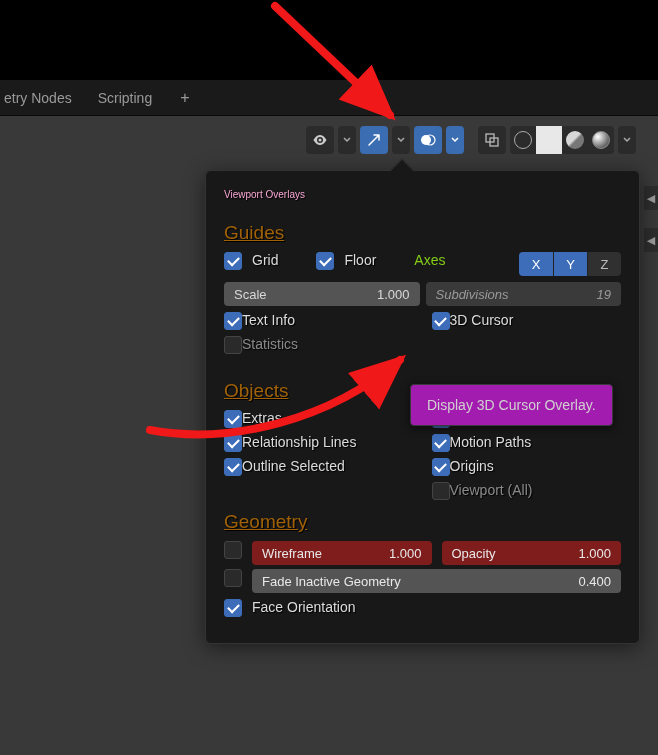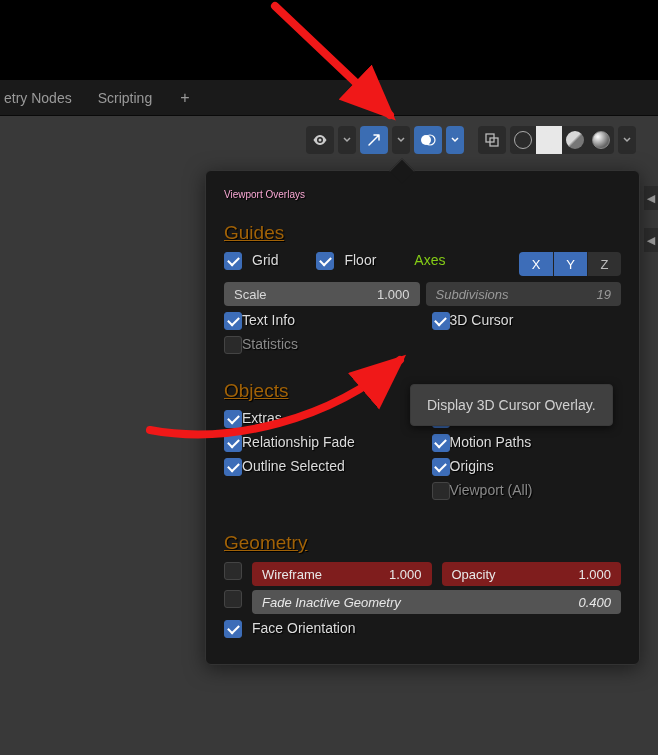--- a/index.html
+++ b/index.html
@@ -177,32 +177,32 @@
     border-radius: 4px;
     display: flex;
     align-items: center;
     padding: 0 10px;
     color: #d8d8d8;
     font-size: 13px;
     justify-content: space-between;
   }
   .numfield.dark { background: #3a3a3a; color: #9a9a9a; font-style: italic; }
   .numfield.slider { background: #7f1d1d; color: #e8e8e8; justify-content: space-between; }
-  .numfield.slider.grey { background: #545454; font-style: italic; }
+  .numfield.slider.grey { background: #545454; }
   .two-col {
     display: grid;
     grid-template-columns: 1fr 1fr;
     column-gap: 18px;
     row-gap: 6px;
   }
   .tooltip {
     position: absolute;
     top: 384px;
     left: 410px;
-    background: #404040;
+    background: #a21caf;
     border: 1px solid #3a3a3a;
     border-radius: 4px;
     padding: 12px 16px;
     color: #d0d0d0;
     font-size: 14px;
     box-shadow: 0 2px 8px rgba(0,0,0,0.6);
     z-index: 10;
   }
   .edge-chevron {
     position: absolute;
@@ -349,42 +349,42 @@
     <div class="col">
         <span class="cb checked"></span>
         <span class="lbl">Extras</span>
       </div>
     <div class="col">
         <span class="cb checked"></span>
         <span class="lbl">Bones</span>
       </div>
     <div class="col">
         <span class="cb checked"></span>
-        <span class="lbl">Relationship Fade</span>
+        <span class="lbl">Relationship Lines</span>
       </div>
     <div class="col">
         <span class="cb checked"></span>
         <span class="lbl">Motion Paths</span>
       </div>
     <div class="col">
         <span class="cb checked"></span>
         <span class="lbl">Outline Selected</span>
       </div>
     <div class="col">
         <span class="cb checked"></span>
         <span class="lbl">Origins</span>
       </div>
     <div></div>
     <div class="col">
         <span class="cb"></span>
         <span class="lbl dim">Viewport (All)</span>
       </div>
   </div>
 
-  <div class="section-label" style="margin-top:32px">Geometry</div>
+  <div class="section-label" style="margin-top:11px">Geometry</div>
 
   <div class="row">
     <span class="cb"></span>
     <div class="numfield slider" style="flex:1">
       <span>Wireframe</span>
       <span>1.000</span>
     </div>
     <div class="numfield slider" style="flex:1">
       <span>Opacity</span>
       <span>1.000</span>

